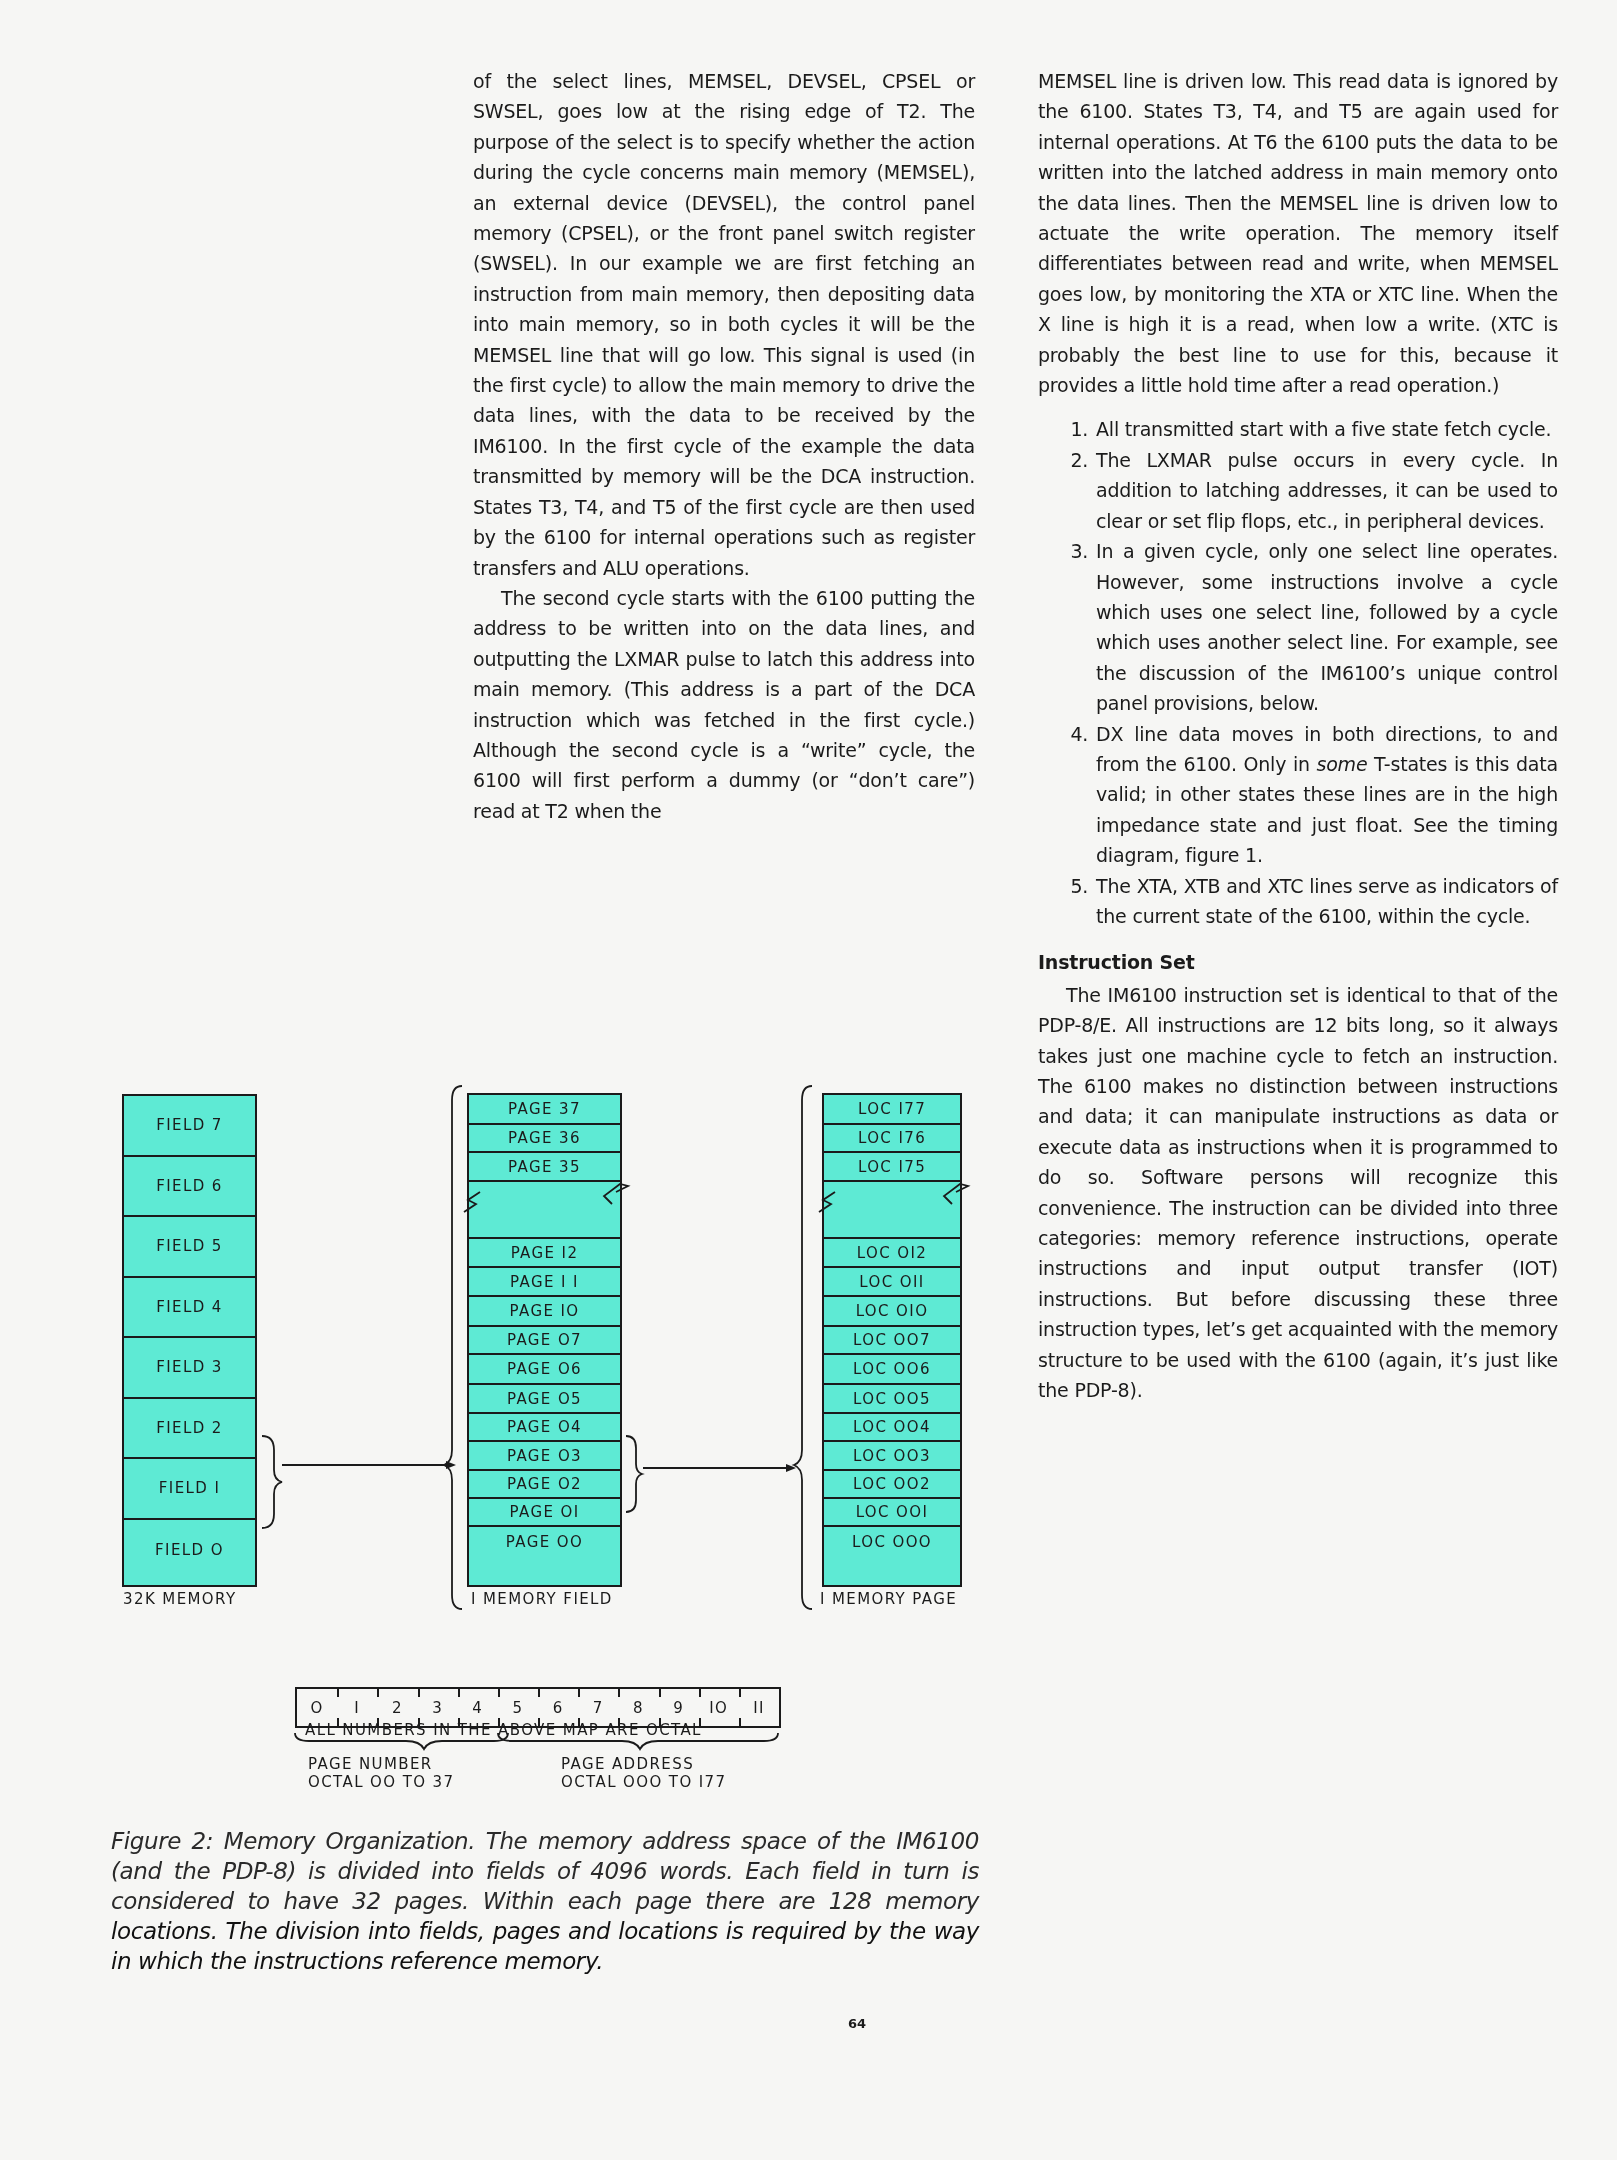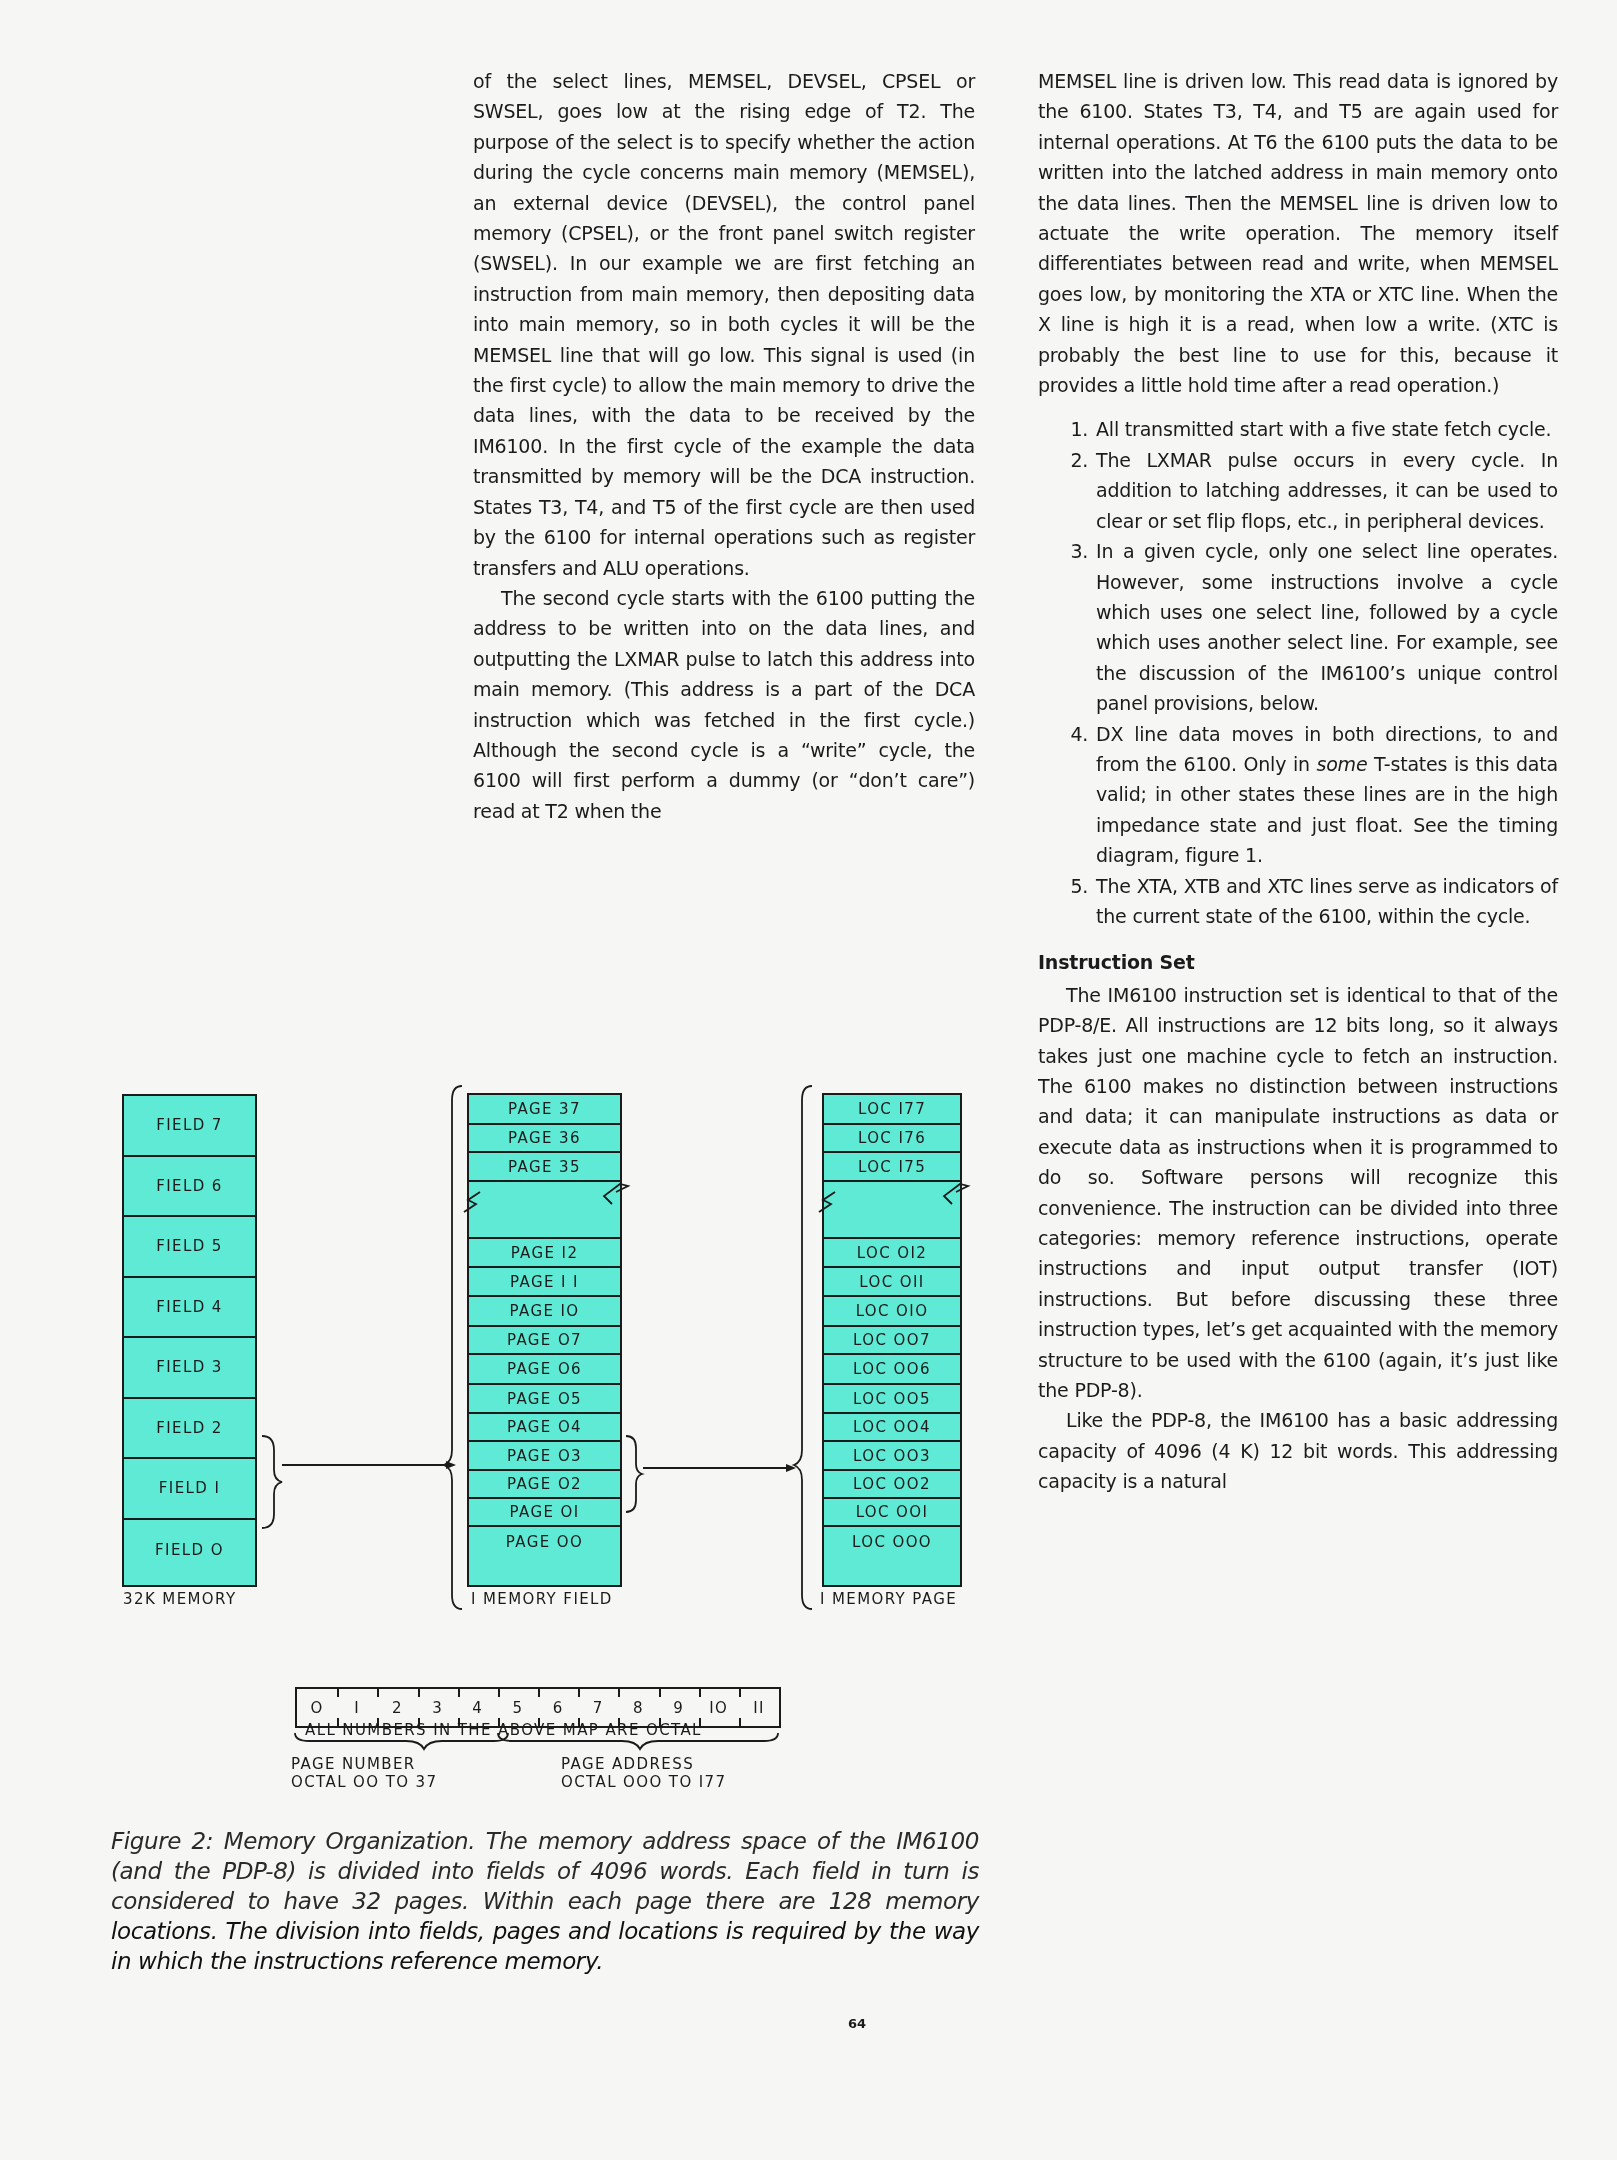--- a/index.html
+++ b/index.html
@@ -55,21 +55,20 @@
   <p>MEMSEL line is driven low. This read data is ignored by the 6100. States T3, T4, and T5 are again used for internal operations. At T6 the 6100 puts the data to be written into the latched address in main memory onto the data lines. Then the MEMSEL line is driven low to actuate the write operation. The memory itself differentiates between read and write, when MEMSEL goes low, by monitoring the XTA or XTC line. When the X line is high it is a read, when low a write. (XTC is probably the best line to use for this, because it provides a little hold time after a read operation.)</p>
   <ol class="tips">
     <li>All transmitted start with a five state fetch cycle.</li>
     <li>The LXMAR pulse occurs in every cycle. In addition to latching addresses, it can be used to clear or set flip flops, etc., in peripheral devices.</li>
     <li>In a given cycle, only one select line operates. However, some instructions involve a cycle which uses one select line, followed by a cycle which uses another select line. For example, see the discussion of the IM6100’s unique control panel provisions, below.</li>
     <li><span>DX line data moves in both directions, to and from the 6100. Only in </span><em>some</em><span> T-states is this data valid; in other states these lines are in the high impedance state and just float. See the timing diagram, figure 1.</span></li>
     <li>The XTA, XTB and XTC lines serve as indicators of the current state of the 6100, within the cycle.</li>
   </ol>
   <p class="heading">Instruction Set</p>
   <p class="indent">The IM6100 instruction set is identical to that of the PDP-8/E. All instructions are 12 bits long, so it always takes just one machine cycle to fetch an instruction. The 6100 makes no distinction between instructions and data; it can manipulate instructions as data or execute data as instructions when it is programmed to do so. Software persons will recognize this convenience. The instruction can be divided into three categories: memory reference instructions, operate instructions and input output transfer (IOT) instructions. But before discussing these three instruction types, let’s get acquainted with the memory structure to be used with the 6100 (again, it’s just like the PDP-8).</p>
-  <p class="indent">Like the PDP-8, the IM6100 has a basic addressing capacity of 4096 (4 K) 12 bit words. This addressing capacity is a natural</p>
 </div>
 
 <div class="diag">
   <div class="stack" style="left:122px; top:1094px; width:135px; height:493px;">
     <div class="cell" style="height:60.5px">FIELD 7</div>
     <div class="cell" style="height:60.5px">FIELD 6</div>
     <div class="cell" style="height:60.5px">FIELD 5</div>
     <div class="cell" style="height:60.5px">FIELD 4</div>
     <div class="cell" style="height:60.5px">FIELD 3</div>
     <div class="cell" style="height:60.5px">FIELD 2</div>
@@ -156,21 +155,21 @@
     <div class="bit">4</div>
     <div class="bit">5</div>
     <div class="bit">6</div>
     <div class="bit">7</div>
     <div class="bit">8</div>
     <div class="bit">9</div>
     <div class="bit">IO</div>
     <div class="bit">II</div>
   </div>
 
-  <div class="diag-label" style="left:291px; top:1755px; line-height:18px;">
+  <div class="diag-label" style="left:308px; top:1755px; line-height:18px;">
     <div>PAGE NUMBER</div>
     <div>OCTAL OO TO 37</div>
   </div>
   <div class="diag-label" style="left:561px; top:1755px; line-height:18px;">
     <div>PAGE ADDRESS</div>
     <div>OCTAL OOO TO I77</div>
   </div>
 </div>
 
 <div class="caption">

